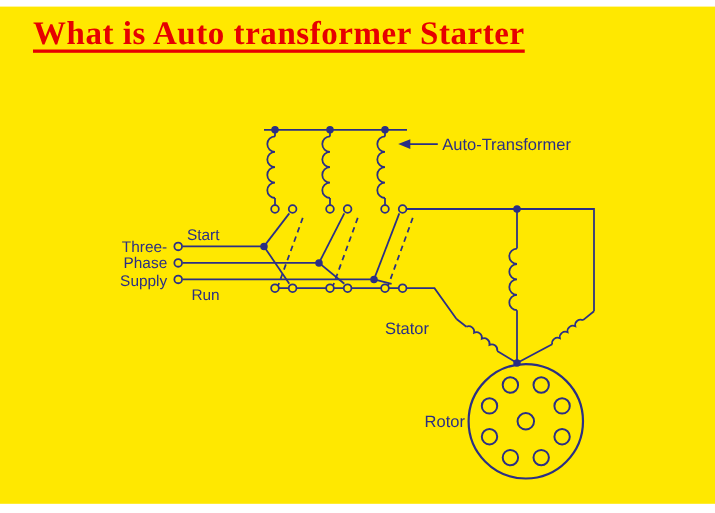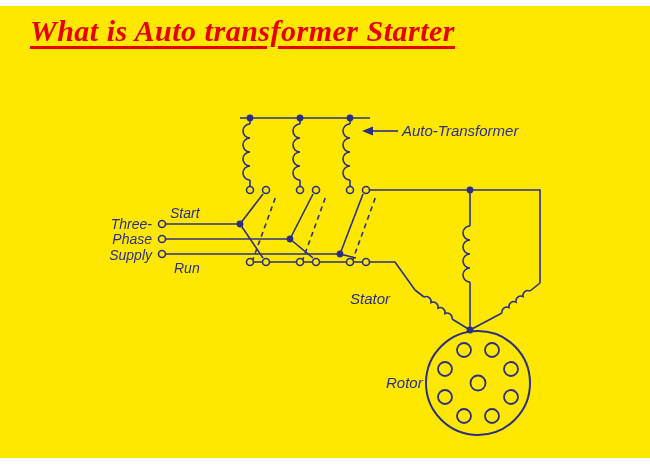--- a/index.html
+++ b/index.html
@@ -1,16 +1,16 @@
 <!DOCTYPE html>
 <html><head>
 <meta charset="utf-8">
 <style>
   html,body{margin:0;padding:0;background:#ffffff;font-family:"Liberation Sans",sans-serif;}
-  #stage{position:relative;width:650px;height:466px;background:#ffffff;overflow:hidden;font-style:italic;}
+  #stage{position:relative;width:650px;height:466px;background:#ffffff;overflow:hidden;}
   #canvas{position:absolute;left:0;top:6px;width:650px;height:452px;background:#ffe800;}
   #title{
     position:absolute;left:30px;top:8px;width:600px;
     font-family:"Liberation Serif",serif;
     font-size:30px;font-weight:bold;color:#e60000;
     text-decoration:underline;text-decoration-thickness:3px;text-underline-offset:5px;
     letter-spacing:0.5px;white-space:nowrap;
   }
   svg text{font-family:"Liberation Sans",sans-serif;fill:#2b2f84;}
   .lbl{font-size:15px;}

